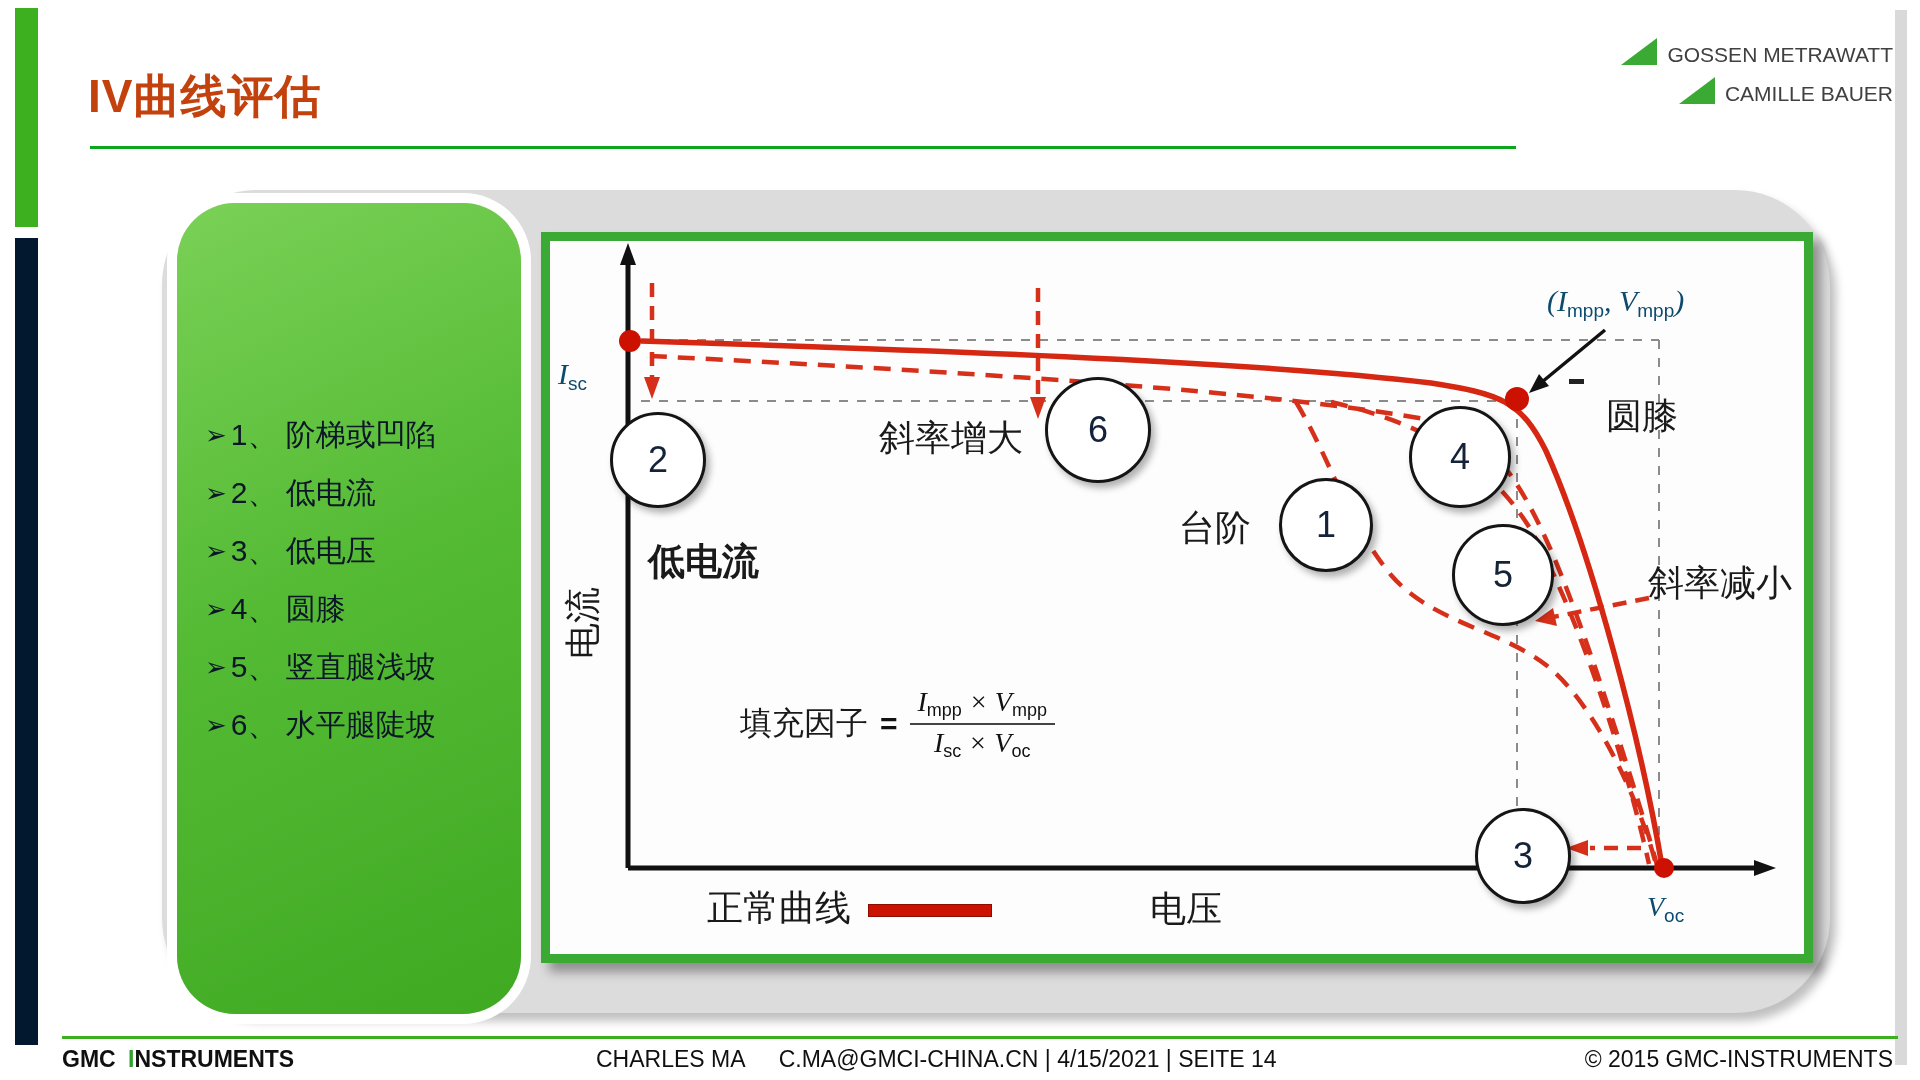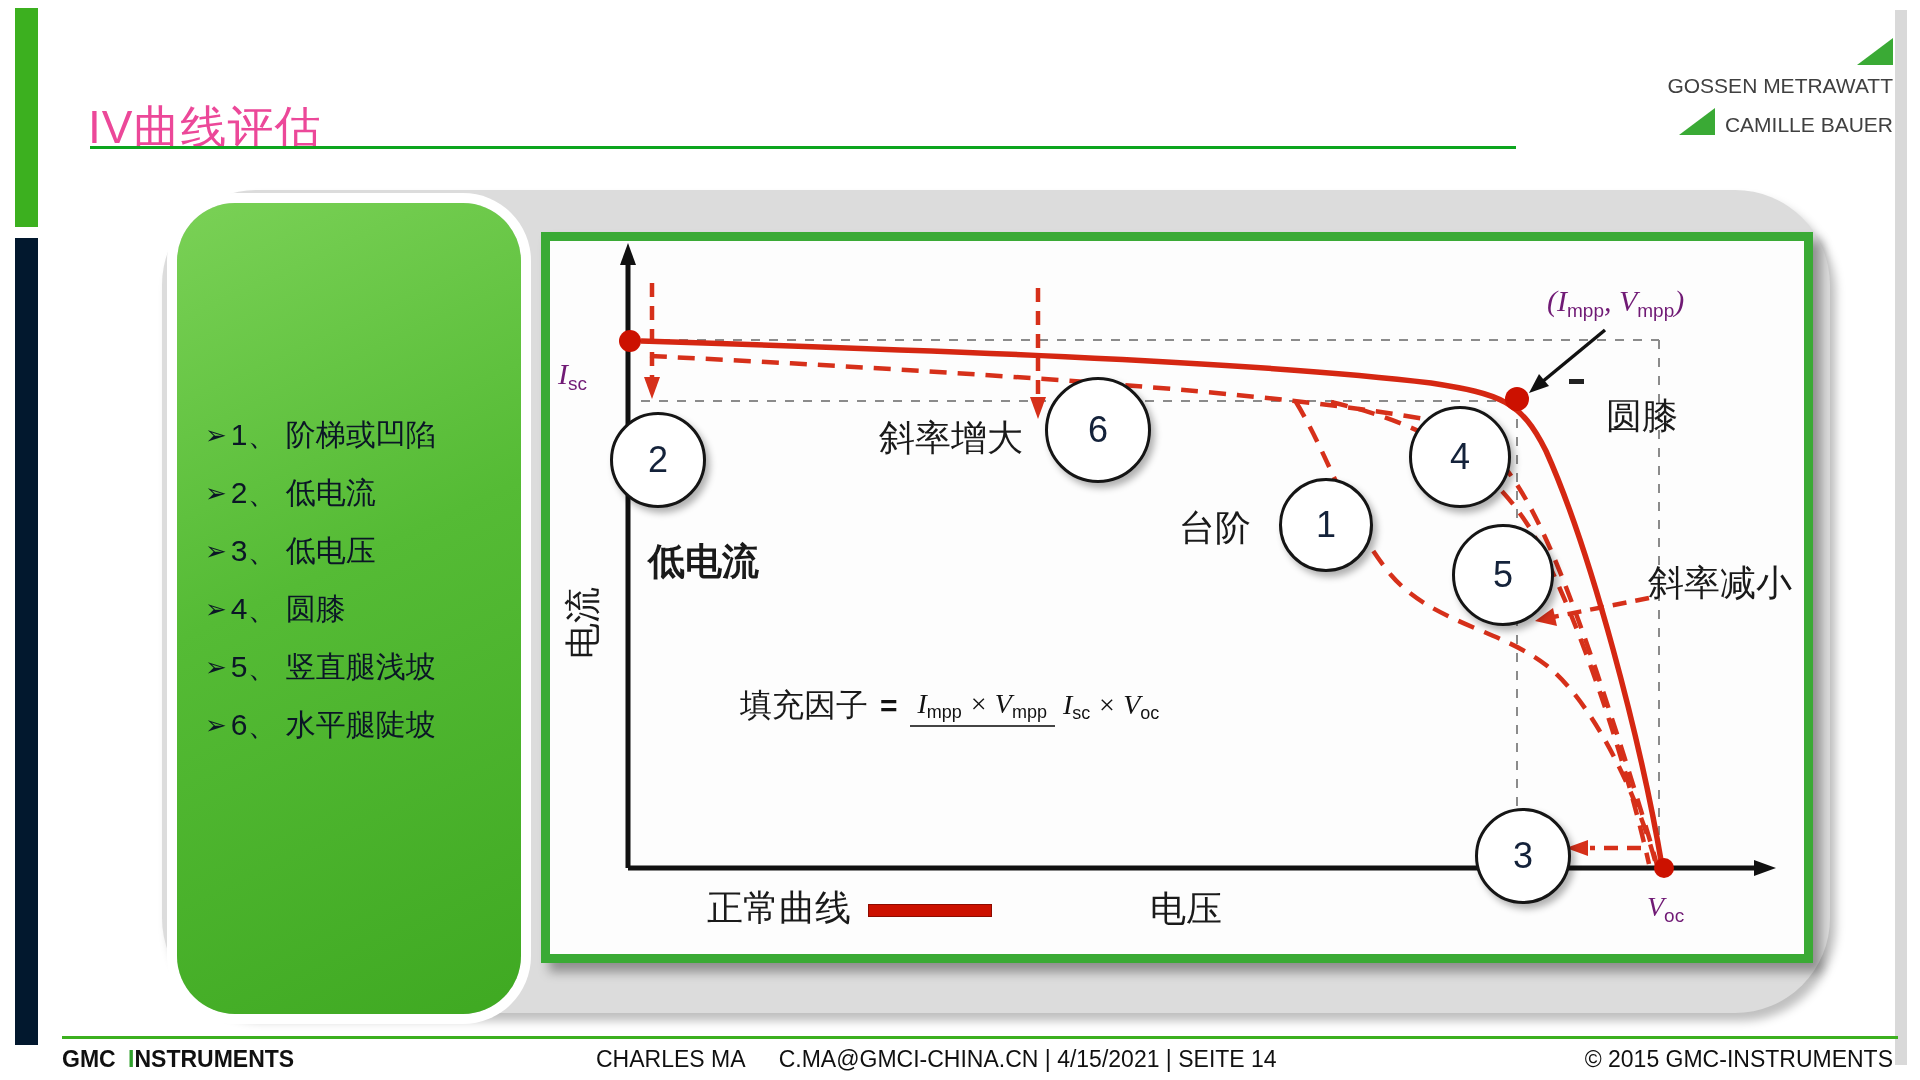--- a/index.html
+++ b/index.html
@@ -5,38 +5,38 @@
   html,body{margin:0;padding:0;background:#fff;}
   body{font-family:"Liberation Sans",sans-serif;color:#111;}
   .slide{position:relative;width:1920px;height:1080px;background:#fff;overflow:hidden;}
   .abs{position:absolute;}
   .bar{width:23px;}
   .gray-backdrop{background:#dcdcdc;border-radius:95px;box-shadow:6px 8px 10px rgba(0,0,0,.25);}
   .green-box{border-radius:58px;background:linear-gradient(155deg,#7ad156 0%,#55bb35 45%,#3fa922 100%);
              box-shadow:0 0 0 10px #ffffff;}
   .chart-box{background:#fdfdfd;border:9px solid #3aaa35;box-shadow:8px 9px 10px rgba(0,0,0,.35);}
   .chart-inner{position:absolute;left:9px;top:9px;width:1254px;height:712px;}
-  .title{font-size:46px;font-weight:normal;color:#ec4899;letter-spacing:1px;margin-top:31px;}
+  .title{font-size:46px;font-weight:bold;color:#c2410c;letter-spacing:1px;}
   .title-rule{height:3px;background:#0ca51e;}
   .logo-row{display:flex;align-items:flex-end;gap:10px;justify-content:flex-end;}
   .logo-tri{width:0;height:0;border-left:36px solid transparent;border-bottom:27px solid #3aaa35;}
   .logo-text{font-size:21px;color:#404040;line-height:1;white-space:nowrap;}
   .list{list-style:none;margin:0;padding:0;font-size:30px;color:#0b1626;}
   .list li{height:58px;display:flex;align-items:center;white-space:nowrap;}
   .bullet{margin-right:4px;font-size:26px;}
   .cjk-label{font-size:36px;color:#1a1a1a;white-space:nowrap;line-height:1;}
-  .math{font-family:"Liberation Serif",serif;font-style:italic;font-size:30px;color:#701a75;line-height:1;white-space:nowrap;}
+  .math{font-family:"Liberation Serif",serif;font-style:italic;font-size:30px;color:#0c4a6e;line-height:1;white-space:nowrap;}
   .math sub{font-family:"Liberation Sans",sans-serif;font-style:normal;font-size:19px;vertical-align:-6px;}
   .num-circle{background:#fff;border:3px solid #151515;border-radius:50%;
               box-shadow:4px 5px 7px rgba(0,0,0,.3);display:flex;align-items:center;justify-content:center;
               font-size:36px;color:#14223a;}
   .formula{display:flex;align-items:center;gap:12px;}
   .formula .lhs{font-size:32px;color:#1a1a1a;white-space:nowrap;}
   .formula .eq{font-size:30px;font-weight:bold;}
-  .frac{display:inline-flex;flex-direction:row;align-items:center;font-family:"Liberation Serif",serif;}
+  .frac{display:inline-flex;flex-direction:column;align-items:center;font-family:"Liberation Serif",serif;}
   .frac .row{font-size:28px;font-style:italic;padding:2px 8px;white-space:nowrap;}
   .frac .row sub{font-family:"Liberation Sans",sans-serif;font-style:normal;font-size:18px;vertical-align:-5px;}
   .frac .top{border-bottom:2px solid #444;}
   .legend-swatch{background:#cc1100;border:1px solid #8d0b00;}
   .footer-text{font-size:23px;color:#101010;white-space:nowrap;line-height:1;}
   .vrot{transform:rotate(-90deg);transform-origin:center center;}
 </style>
 </head>
 <body>
 
@@ -44,21 +44,21 @@
 
   <div class="abs bar" style="left:15px;top:8px;height:219px;background:#3cb01f;"></div>
   <div class="abs bar" style="left:15px;top:238px;height:807px;background:#02182e;"></div>
 
   <div class="abs" style="left:1895px;top:10px;width:12px;height:1055px;background:#d9d9d9;"></div>
 
   <div class="abs title" style="left:88px;top:66px;">IV曲线评估</div>
   <div class="abs title-rule" style="left:90px;top:146px;width:1426px;"></div>
 
   <div class="abs" style="right:27px;top:38px;">
-    <div class="logo-row" style="margin-bottom:12px;flex-direction:column;">
+    <div class="logo-row" style="margin-bottom:12px;">
       <span class="logo-tri"></span>
       <span class="logo-text">GOSSEN METRAWATT</span>
     </div>
     <div class="logo-row">
       <span class="logo-tri"></span>
       <span class="logo-text">CAMILLE BAUER</span>
     </div>
   </div>
 
   <div class="abs gray-backdrop" style="left:162px;top:190px;width:1668px;height:823px;"></div>

